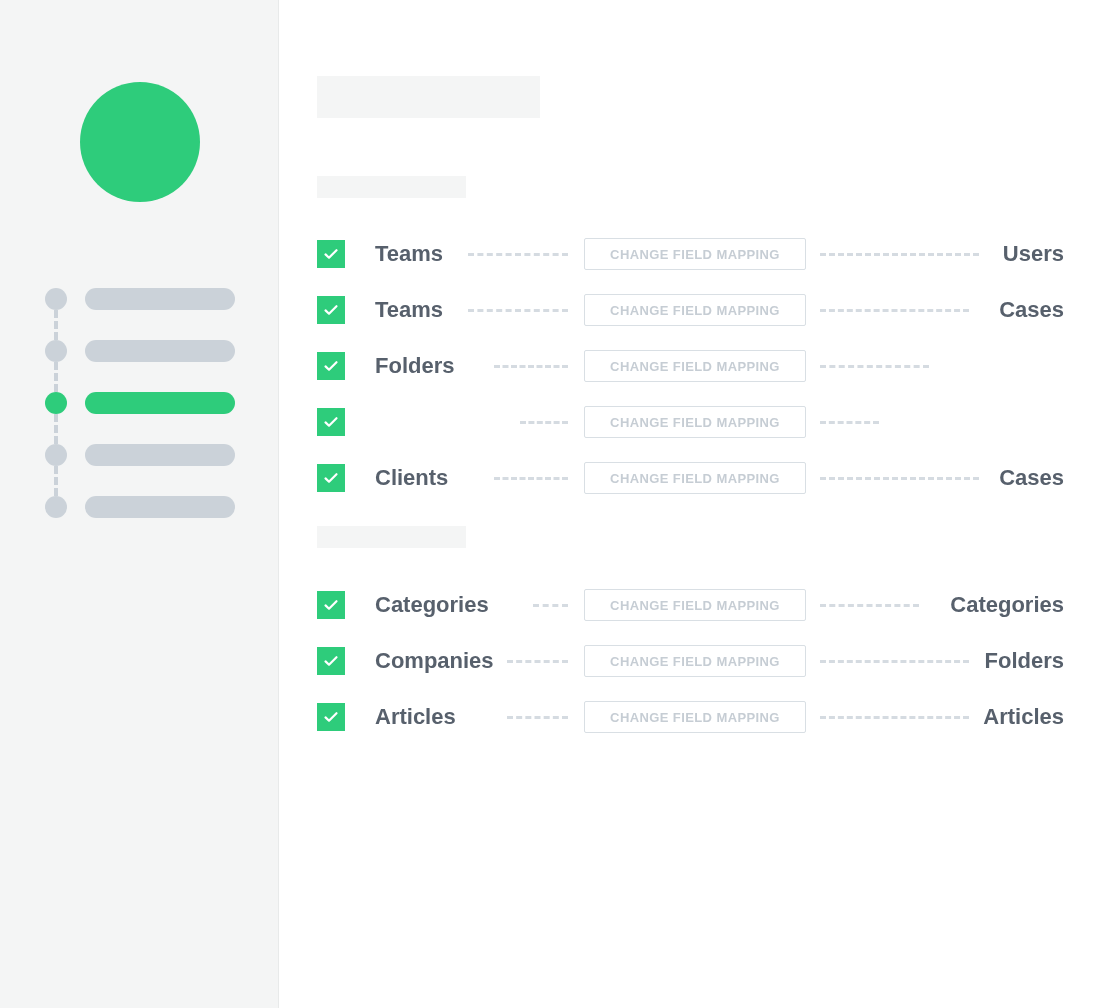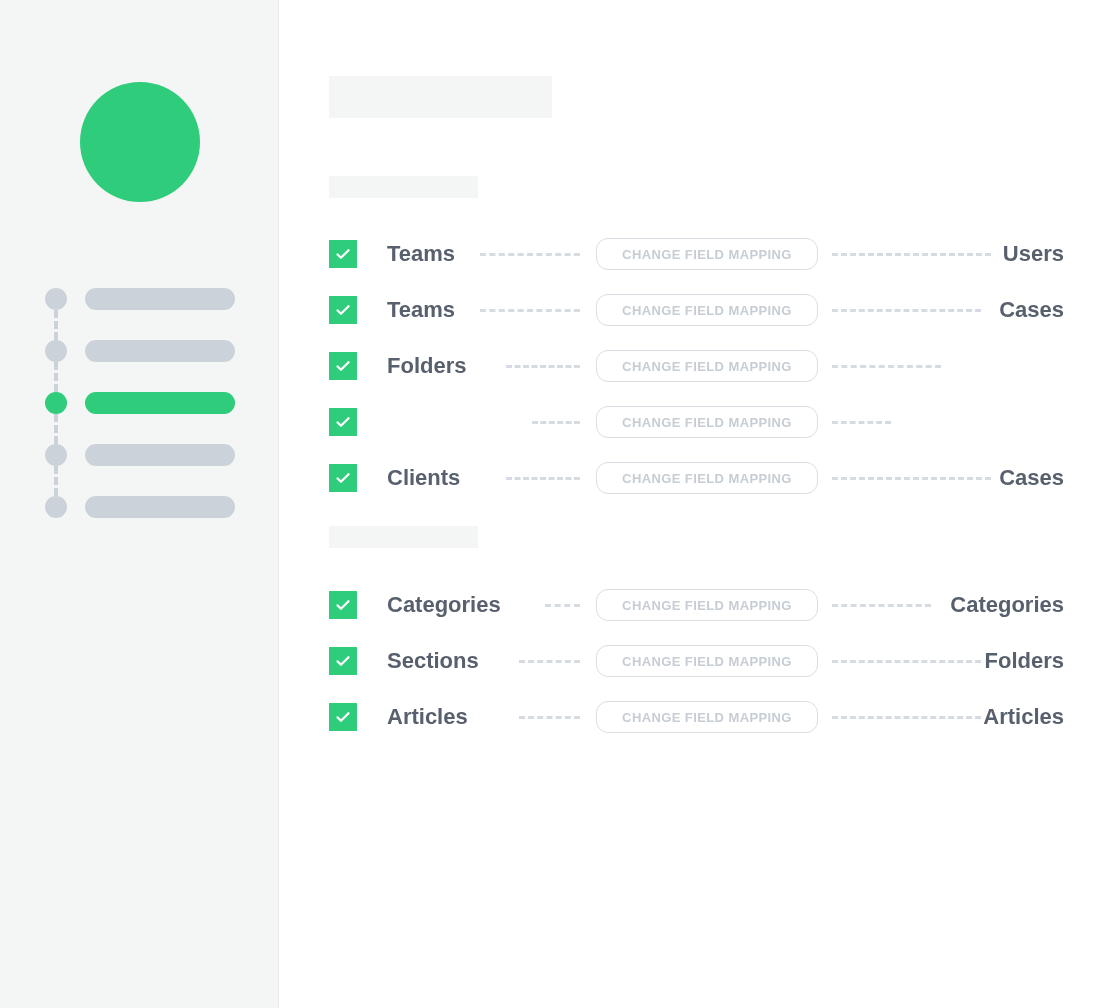--- a/index.html
+++ b/index.html
@@ -12,21 +12,20 @@
     background: #ffffff;
     font-family: "Liberation Sans", sans-serif;
     overflow: hidden;
   }
 
   .app {
     position: relative;
     width: 1120px;
     height: 1008px;
     display: flex;
-    gap: 12px;
   }
 
   
   .sidebar {
     width: 279px;
     height: 1008px;
     background: #f4f5f5;
     border-right: 1px solid #e8eaea;
     box-sizing: border-box;
     position: relative;
@@ -172,21 +171,21 @@
 
   .mapping-button {
     position: absolute;
     left: 305px;
     top: 12px;
     width: 222px;
     height: 32px;
     box-sizing: border-box;
     background: #ffffff;
     border: 1px solid #d9dfe4;
-    border-radius: 12px;
+    border-radius: 2px;
     color: #c6cdd4;
     font-size: 13px;
     font-weight: bold;
     letter-spacing: 0.4px;
     display: flex;
     align-items: center;
     justify-content: center;
     white-space: nowrap;
     cursor: pointer;
   }
@@ -323,21 +322,21 @@
           <div class="mapping-button">CHANGE FIELD MAPPING</div>
           <div class="dash-right" style="width: 99px;"></div>
           <div class="target-label">Categories</div>
         </div>
         <div class="map-row">
           <div class="checkbox">
             <svg width="18" height="18" viewBox="0 0 18 18">
               <path d="M3.5 9.4 L7 12.7 L14.5 5.2" fill="none" stroke="#ffffff" stroke-width="2.2" stroke-linecap="round" stroke-linejoin="round"></path>
             </svg>
           </div>
-          <div class="source-label">Sections</div>
+          <div class="source-label">Companies</div>
           <div class="dash-left" style="left: 228px; right: auto; width: 61px;"></div>
           <div class="mapping-button">CHANGE FIELD MAPPING</div>
           <div class="dash-right" style="width: 149px;"></div>
           <div class="target-label">Folders</div>
         </div>
         <div class="map-row">
           <div class="checkbox">
             <svg width="18" height="18" viewBox="0 0 18 18">
               <path d="M3.5 9.4 L7 12.7 L14.5 5.2" fill="none" stroke="#ffffff" stroke-width="2.2" stroke-linecap="round" stroke-linejoin="round"></path>
             </svg>

